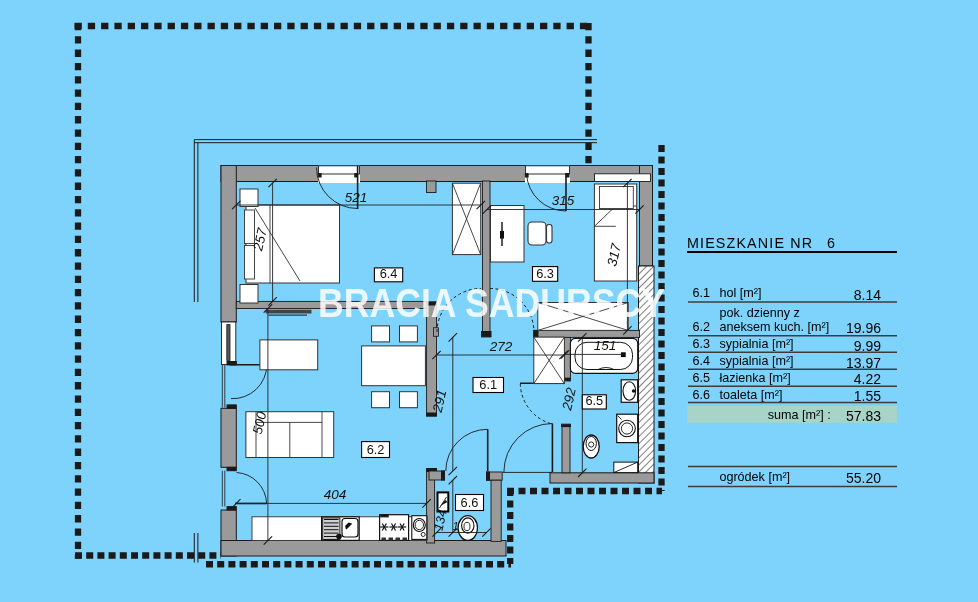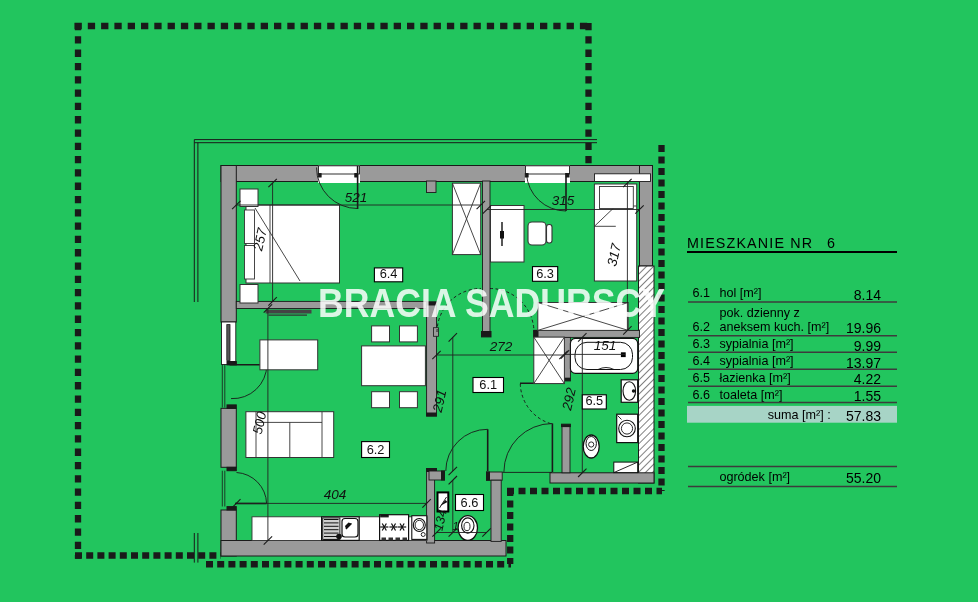--- a/index.html
+++ b/index.html
@@ -1,16 +1,16 @@
 <!DOCTYPE html>
 <html><head>
 <meta charset="utf-8">
 <style>
   html,body{margin:0;padding:0;background:#ffffff;}
-  .page{position:relative;width:978px;height:602px;background:#22c55e;overflow:hidden;
+  .page{position:relative;width:978px;height:602px;background:#7dd3fc;overflow:hidden;
         font-family:"Liberation Sans", sans-serif;}
   svg text{font-family:"Liberation Sans", sans-serif;}
 </style>
 </head>
 <body>
 <div class="page">
 <svg width="978" height="602" viewBox="0 0 978 602">
 <defs>
 <pattern id="hatch" width="5" height="5" patternUnits="userSpaceOnUse" patternTransform="rotate(-45)">
   <rect width="5" height="5" fill="#ffffff"></rect>

